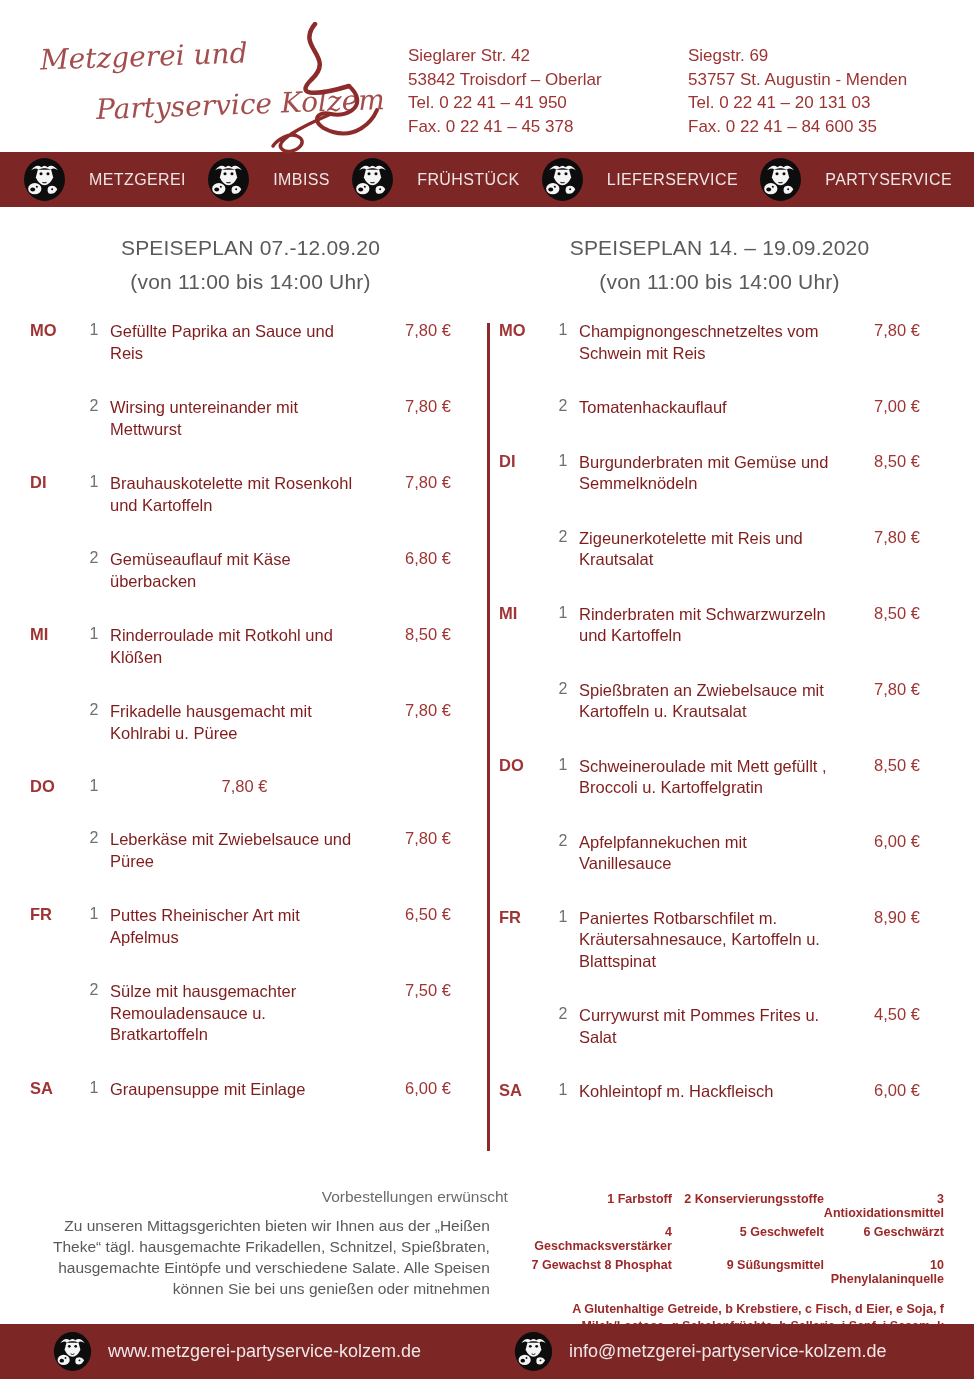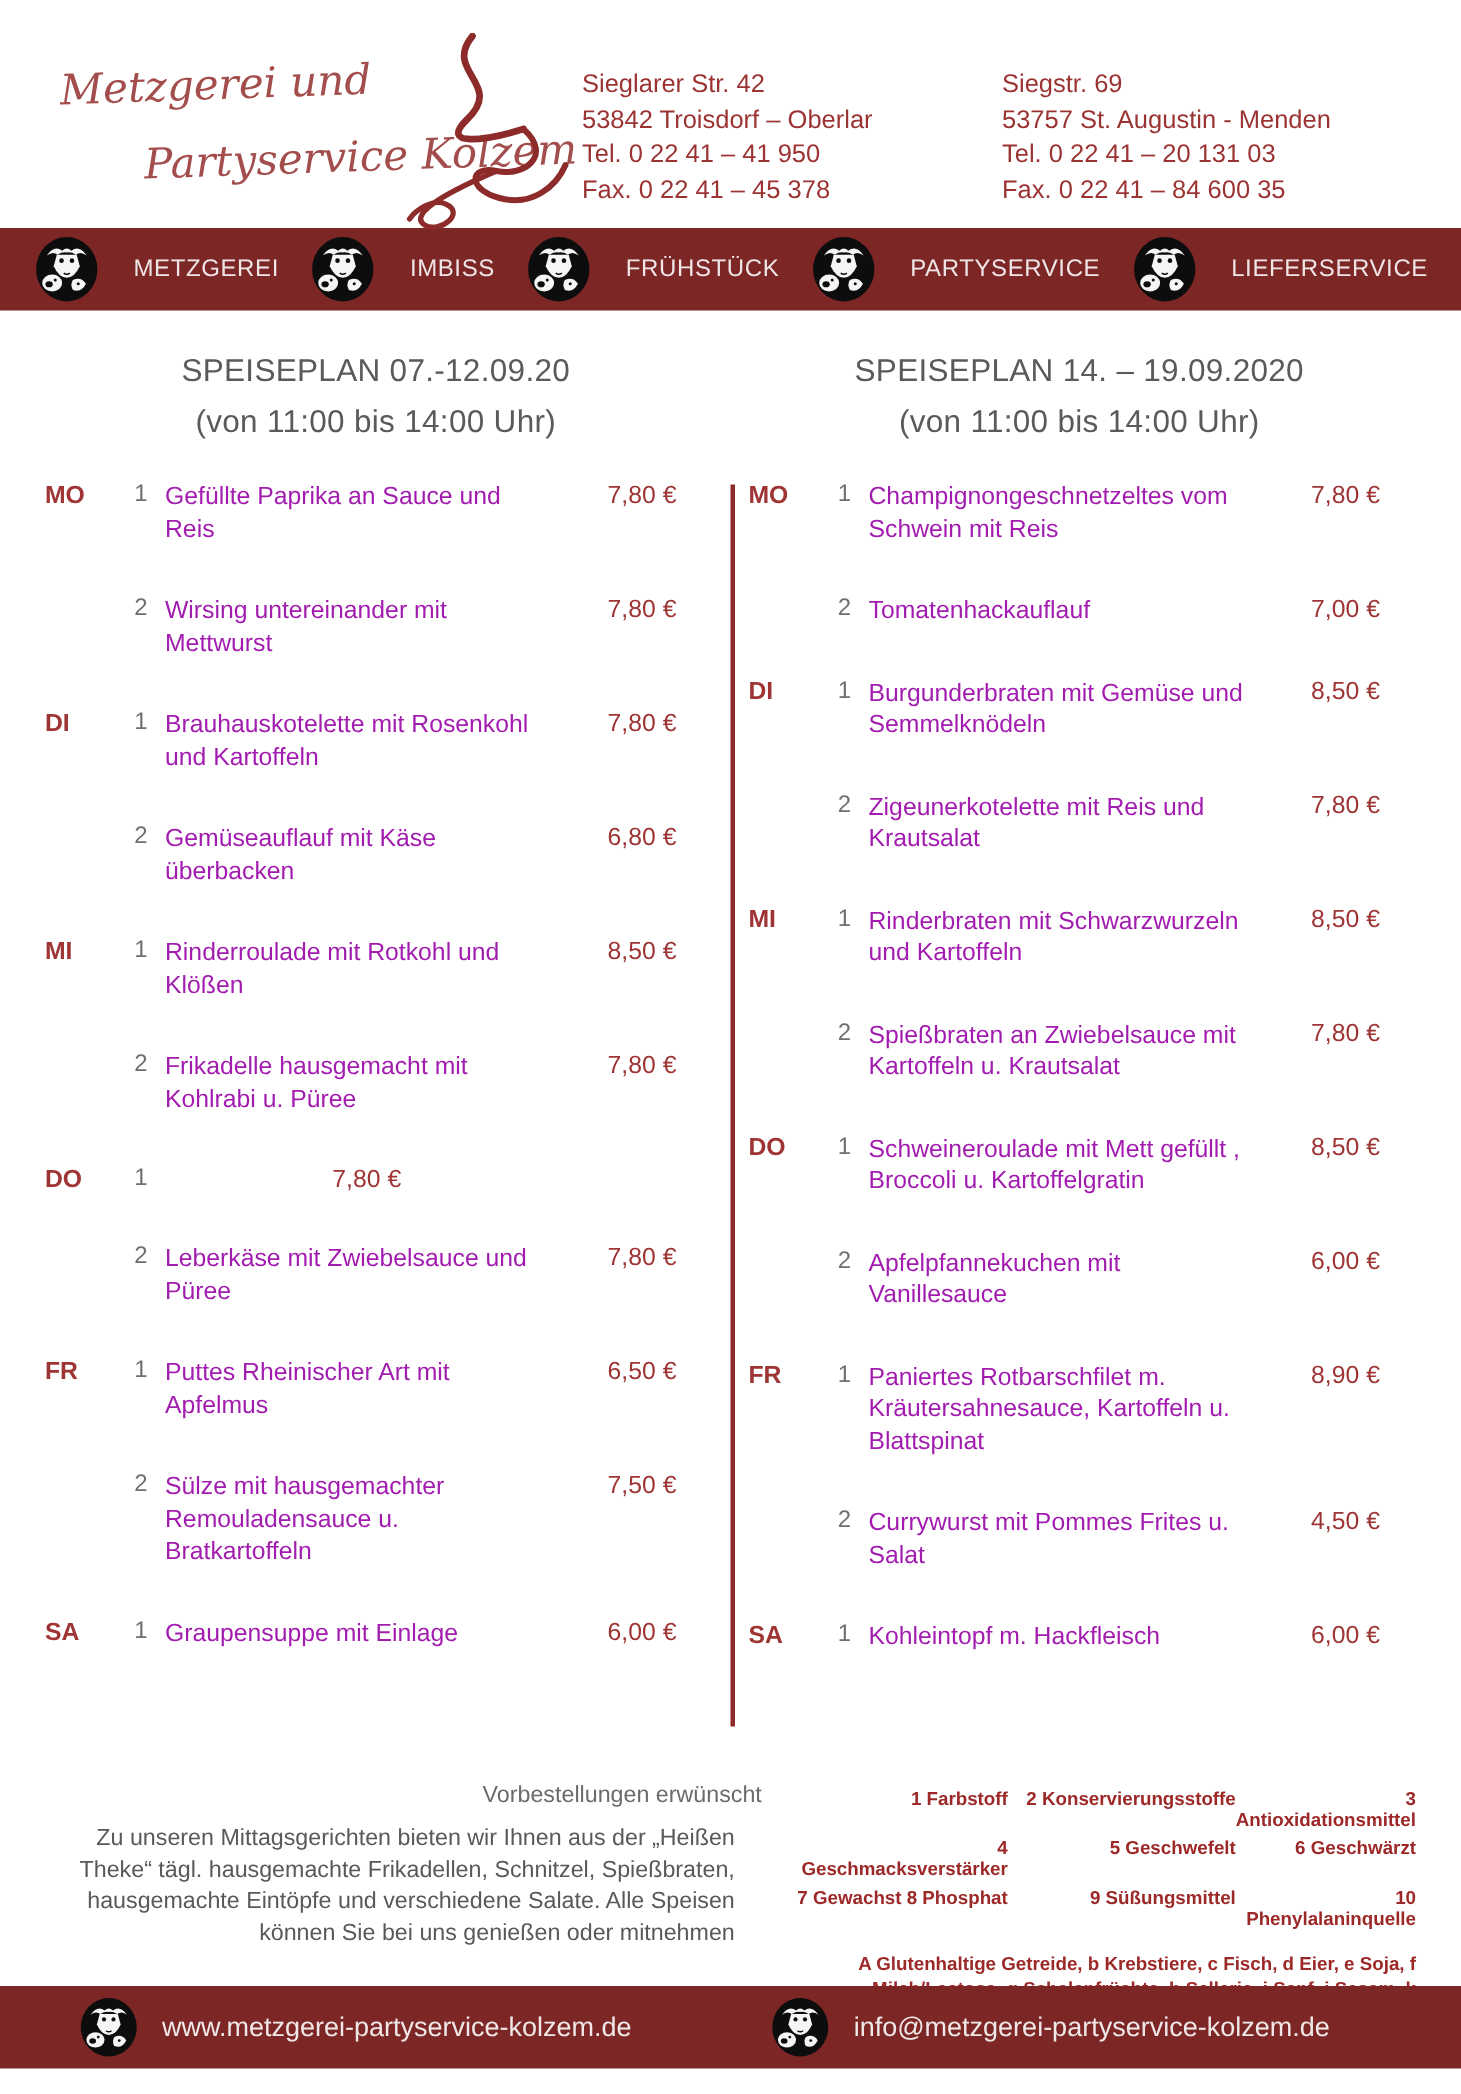--- a/index.html
+++ b/index.html
@@ -20,21 +20,21 @@
   .logo {
     position: absolute; left: 28px; top: 26px; width: 380px; height: 122px;
     color: #a34d4d;
     font-family: "DejaVu Serif", serif;
     font-style: italic;
   }
   .logo-line1 { position: absolute; left: 12px; top: 14px; font-size: 28px; transform: rotate(-2deg); }
   .logo-line2 { position: absolute; left: 68px; top: 62px; font-size: 28px; transform: rotate(-2deg); }
   .logo-flourish { position: absolute; left: 225px; top: -4px; }
 
-  .addresses { position: absolute; left: 388px; top: 44px; display: flex; }
+  .addresses { position: absolute; left: 408px; top: 44px; display: flex; }
   .address {
     width: 280px;
     color: #9c3333;
     font-size: 17px;
     line-height: 23.5px;
   }
   .address + .address { margin-left: 0; }
 
   
   .navbar {
@@ -78,21 +78,21 @@
   .menu-row {
     display: grid;
     grid-template-columns: 48px 20px 1fr 86px;
     column-gap: 6px;
     margin-bottom: 33px;
     align-items: start;
   }
   .menu-row:last-child { margin-bottom: 0; }
   .menu-row .day   { color: #9e3434; font-weight: bold; font-size: 16.5px; }
   .menu-row .num   { color: #6f6f6f; font-size: 16px; text-align: center; }
-  .menu-row .dish  { color: #a21caf; font-size: 16.5px; line-height: 21.5px; padding-right: 16px; }
+  .menu-row .dish  { color: #7f1d1d; font-size: 16.5px; line-height: 21.5px; padding-right: 16px; }
   .menu-row .price { color: #9e3434; font-size: 16.5px; text-align: center; white-space: nowrap; }
 
   .col-divider {
     position: absolute;
     left: 487px; top: 116px;
     width: 3px; height: 828px;
     background: #8d2b2b;
   }
 
   
@@ -206,27 +206,27 @@
     <div class="nav-item">
       <svg class="bull">
           <use href="#bull-head"></use>
         </svg>
       <span>FRÜHSTÜCK</span>
     </div>
     <div class="nav-item">
       <svg class="bull">
           <use href="#bull-head"></use>
         </svg>
+      <span>LIEFERSERVICE</span>
+    </div>
+    <div class="nav-item">
+      <svg class="bull">
+          <use href="#bull-head"></use>
+        </svg>
       <span>PARTYSERVICE</span>
-    </div>
-    <div class="nav-item">
-      <svg class="bull">
-          <use href="#bull-head"></use>
-        </svg>
-      <span>LIEFERSERVICE</span>
     </div>
   </div>
 
   <div class="menu-main">
 
     <div class="menu-col left">
       <h2 class="menu-title">
         <span>SPEISEPLAN 07.-12.09.20</span><br>
         <span>(von 11:00 bis 14:00 Uhr)</span>
       </h2>

